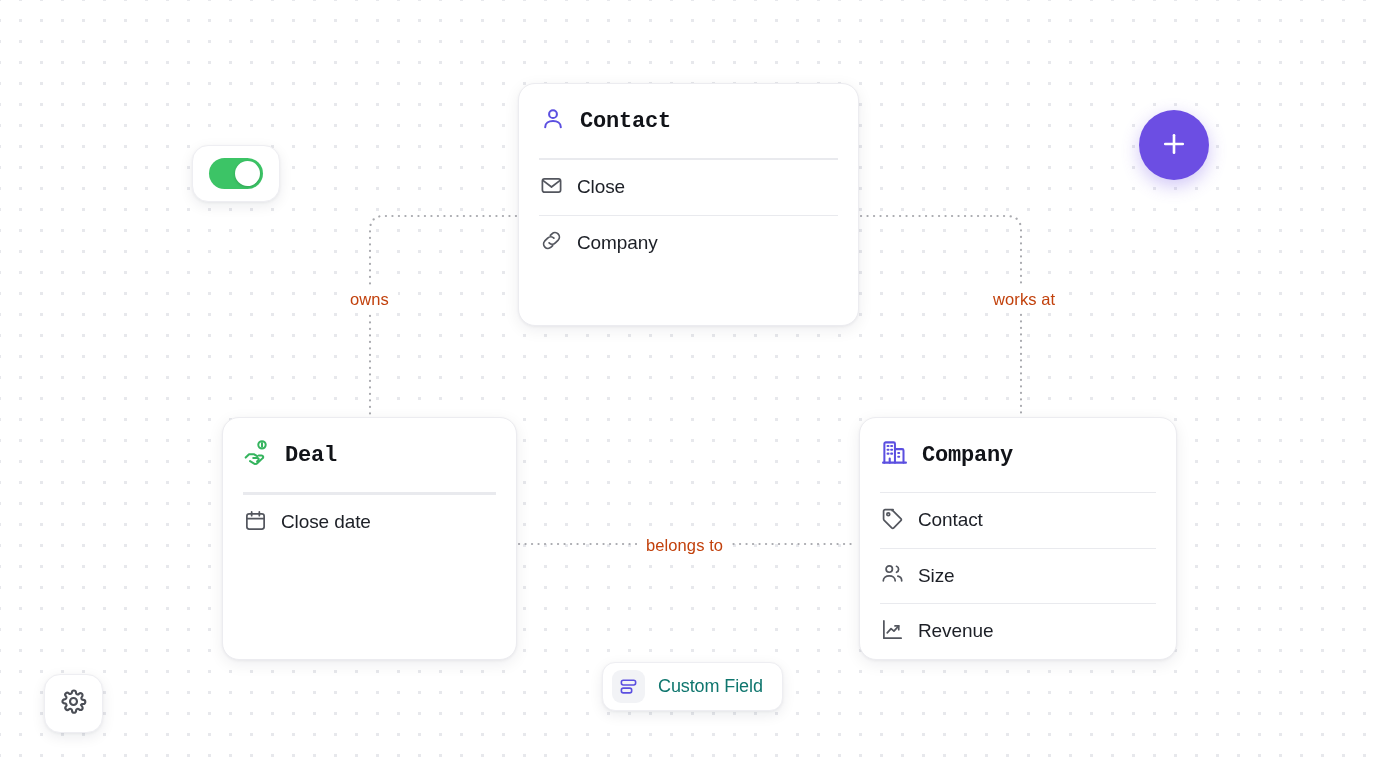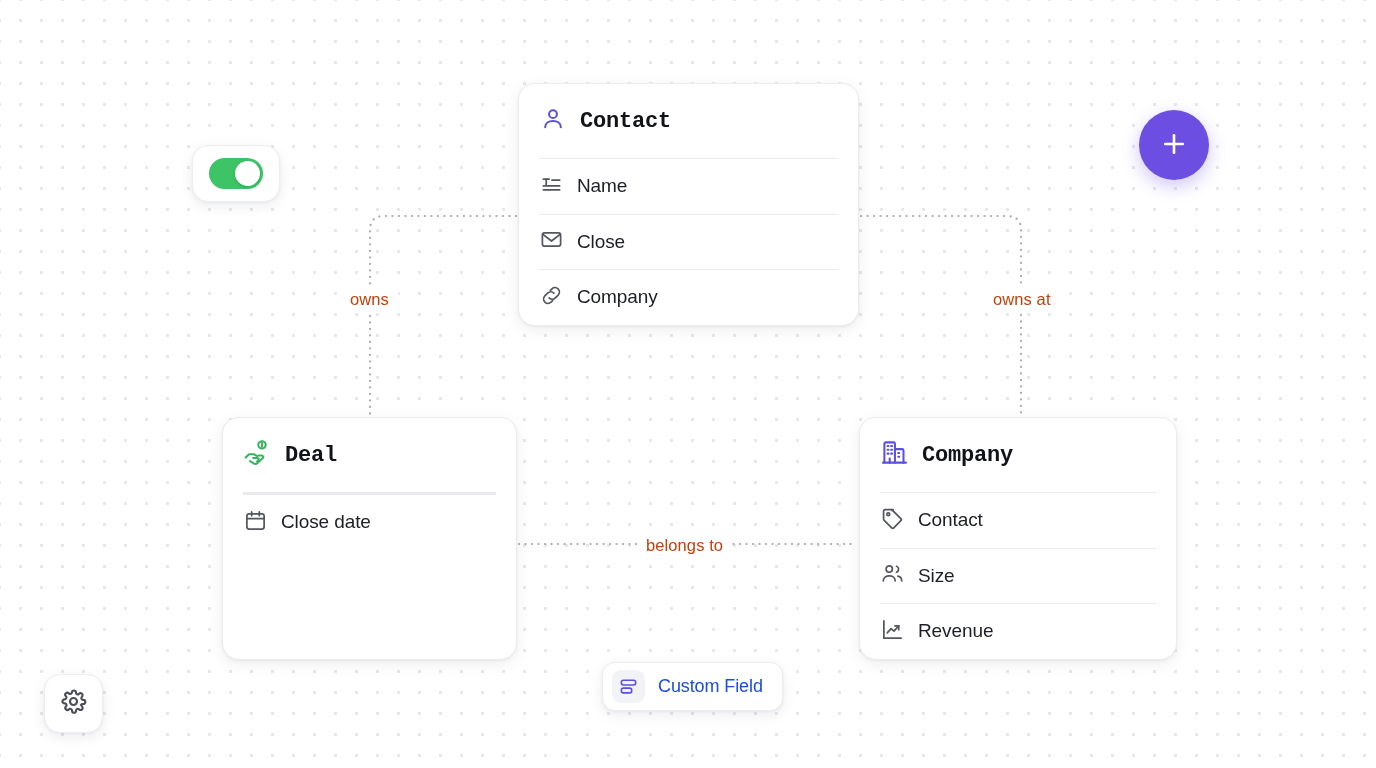--- a/index.html
+++ b/index.html
@@ -161,66 +161,54 @@
     cursor: pointer;
   }
   .chip-icon-box {
     width: 33px; height: 33px;
     border-radius: 9px;
     background: #f2f3f6;
     display: flex; align-items: center; justify-content: center;
   }
   .chip-label {
     font-size: 18px;
-    color: #1d4ed8;
+    color: #0f766e;
     letter-spacing: -.1px;
   }
 </style>
 </head>
 <body>
 
 <div id="canvas">
 
   <svg id="connectors" viewBox="0 0 1376 768" xmlns="http://www.w3.org/2000/svg">
 
     <path class="conn-path" d="M 516 216 L 384 216 Q 370 216 370 230 L 370 417"></path>
 
     <path class="conn-path" d="M 861 216 L 1007 216 Q 1021 216 1021 230 L 1021 417"></path>
 
     <path class="conn-path" d="M 519 544 L 857 544"></path>
   </svg>
 
   <div class="conn-label" id="label-owns">owns</div>
-  <div class="conn-label" id="label-works-at">owns at</div>
+  <div class="conn-label" id="label-works-at">works at</div>
   <div class="conn-label" id="label-belongs">belongs to</div>
 
   <div class="card" id="card-contact">
     <div class="card-header">
       <span class="ic">
         <svg width="26" height="26" viewBox="0 0 24 24" fill="none" stroke="#5b4fe0" stroke-width="1.9" stroke-linecap="round" stroke-linejoin="round">
           <circle cx="12" cy="7.5" r="3.6"></circle>
           <path d="M4.8 19.5c0-3.6 3.2-5.6 7.2-5.6s7.2 2 7.2 5.6"></path>
         </svg>
       </span>
       <span class="card-title">Contact</span>
     </div>
     <div class="card-divider"></div>
 
-    <div class="field-row">
-      <span class="ic">
-        <svg width="23" height="23" viewBox="0 0 24 24" fill="none" stroke="#53565e" stroke-width="1.8" stroke-linecap="round" stroke-linejoin="round">
-          <path d="M3.5 6.5h6"></path>
-            <path d="M6.5 6.5v6"></path>
-          <path d="M12.5 7.5h8"></path>
-          <path d="M3.5 13.5h17"></path>
-          <path d="M3.5 17.5h17"></path>
-        </svg>
-      </span>
-      <span class="field-label">Name</span>
-    </div>
     <div class="card-divider"></div>
 
     <div class="field-row">
       <span class="ic">
         <svg width="23" height="23" viewBox="0 0 24 24" fill="none" stroke="#53565e" stroke-width="1.8" stroke-linecap="round" stroke-linejoin="round">
           <rect x="2.5" y="5" width="19" height="14" rx="2.2"></rect>
           <path d="M3 6.6l9 7 9-7"></path>
         </svg>
       </span>
       <span class="field-label">Close</span>

